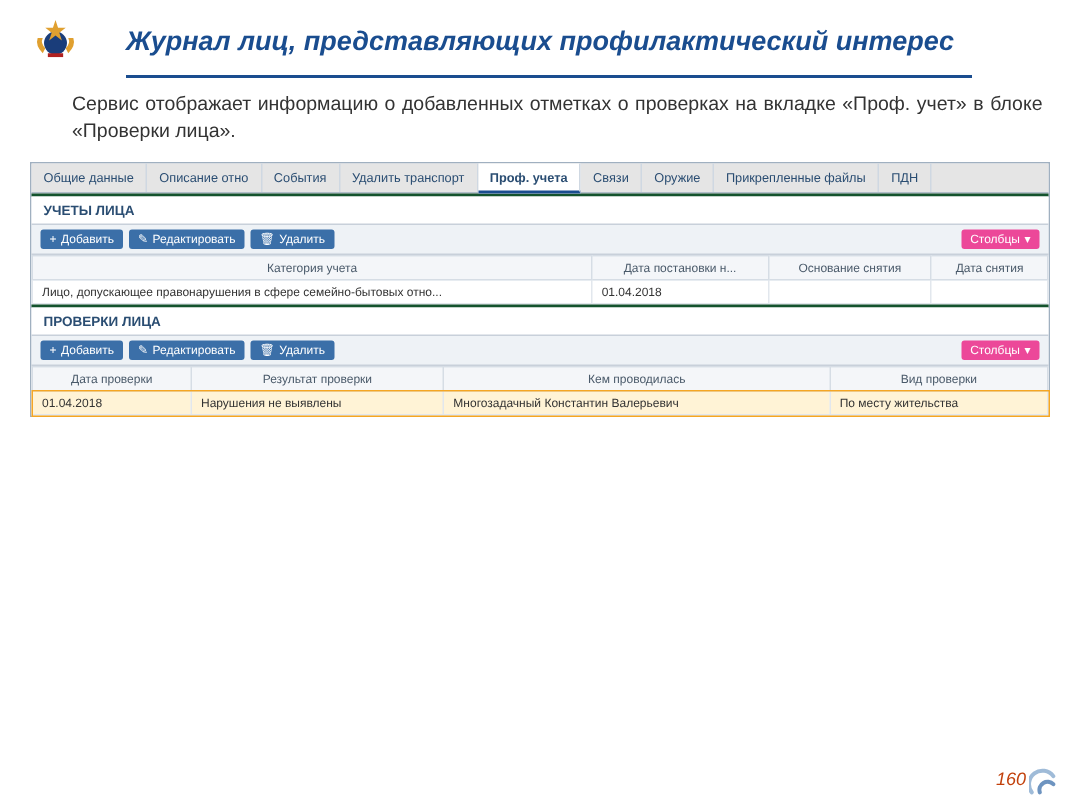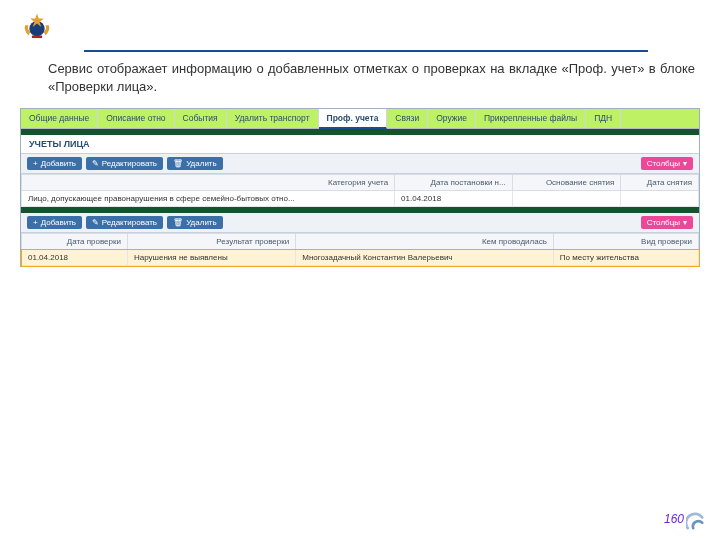--- a/index.html
+++ b/index.html
@@ -41,37 +41,37 @@
     text-align: justify;
   }
   .app-screenshot {
     margin: 0 20px;
     border: 1px solid #a0b0c0;
     font-size: 8.5px;
     background: #f4f6f9;
   }
   .app-tabs {
     display: flex;
-    background: #bef264;
+    background: #e5e5e5;
     border-bottom: 1px solid #b0bcc8;
   }
   .app-tab {
     padding: 4px 8px;
     color: #2a4d72;
     cursor: pointer;
     border-right: 1px solid #cfd8e2;
   }
   .app-tab.active {
     background: #fff;
     font-weight: bold;
     border-bottom: 2px solid #1a4d8f;
     margin-bottom: -1px;
   }
   .section {
-    border-top: 6px solid #14532d;
+    border-top: 2px solid #14532d;
   }
   .section-title {
     background: #fff;
     padding: 4px 8px;
     font-weight: bold;
     color: #2a4d72;
     border-bottom: 1px solid #c8d0da;
     font-size: 9px;
   }
   .toolbar {
@@ -105,21 +105,21 @@
     display: inline-flex;
     align-items: center;
     gap: 3px;
   }
   table {
     width: 100%;
     border-collapse: collapse;
     background: #fff;
   }
   th {
-    text-align: right;
+    text-align: center;
     background: #f4f6f9;
     color: #4a5a6a;
     font-weight: normal;
     padding: 3px 6px;
     border: 1px solid #d6dde5;
     font-size: 8px;
   }
   td {
     padding: 3px 6px;
     border: 1px solid #e2e7ed;
@@ -127,21 +127,21 @@
     font-size: 8px;
   }
   .highlight-row {
     background: #fff3d6;
     outline: 1.5px solid #f5a623;
   }
   .page-num {
     position: absolute;
     bottom: 14px;
     right: 36px;
-    color: #6d28d9;
+    color: #c2410c;
     font-size: 12px;
     font-style: italic;
   }
   .page-arc {
     position: absolute;
     bottom: 10px;
     right: 16px;
     width: 18px;
     height: 18px;
   }
@@ -152,20 +152,21 @@
 <div class="slide-header">
   <div class="emblem">
     <svg viewBox="0 0 40 40" width="34" height="34">
       <circle cx="20" cy="22" r="9" fill="#1a3d7a"></circle>
       <path d="M20 4 L22 10 L28 10 L23 14 L25 20 L20 16 L15 20 L17 14 L12 10 L18 10 Z" fill="#e0a030"></path>
       <path d="M6 18 Q4 24 10 30 L12 26 Q8 22 10 18 Z" fill="#e0a030"></path>
       <path d="M34 18 Q36 24 30 30 L28 26 Q32 22 30 18 Z" fill="#e0a030"></path>
       <rect x="14" y="30" width="12" height="3" fill="#b02020"></rect>
     </svg>
   </div>
+  <div class="title">Журнал лиц, представляющих профилактический интерес</div>
 </div>
 <div class="title-underline"></div>
 
 <div class="desc">Сервис отображает информацию о добавленных отметках о проверках на вкладке «Проф. учет» в блоке «Проверки лица».</div>
 
 <div class="app-screenshot">
   <div class="app-tabs" id="tabs">
       <div class="app-tab">Общие данные</div>
       <div class="app-tab">Описание отно</div>
       <div class="app-tab">События</div>
@@ -212,20 +213,21 @@
             <td>Лицо, допускающее правонарушения в сфере семейно-бытовых отно...</td>
             <td>01.04.2018</td>
             <td></td>
             <td></td>
           </tr>
         </tbody>
     </table>
   </div>
 
   <div class="section">
+    <div class="section-title">ПРОВЕРКИ ЛИЦА</div>
     <div class="toolbar">
       <div class="btn">
         <span class="btn-icon">+</span>
         <span>Добавить</span>
       </div>
       <div class="btn">
         <span class="btn-icon">✎</span>
         <span>Редактировать</span>
       </div>
       <div class="btn">

